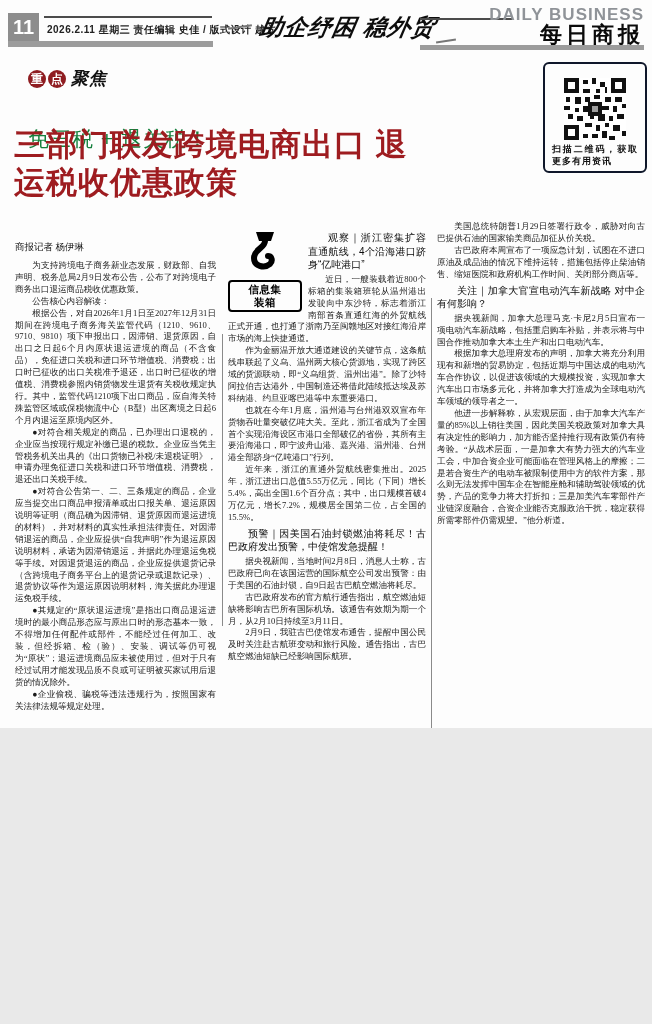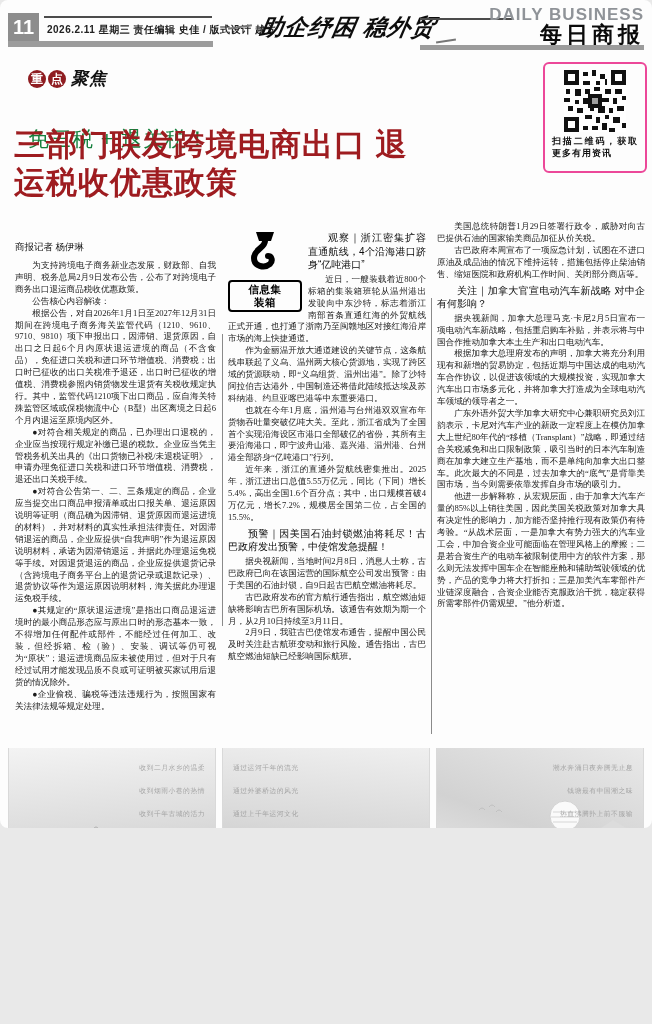--- a/index.html
+++ b/index.html
@@ -1,20 +1,20 @@
 <!DOCTYPE html>
 <html><head>
 <meta charset="utf-8">
 <style>
   * { margin:0; padding:0; box-sizing:border-box; }
   html,body { background:#e9e9e9; }
   .page {
-    position:relative; width:652px; height:828px; margin:0 auto;
+    position:relative; width:652px; height:728px; margin:0 auto;
     background:#fdfdfd; overflow:hidden;
-    font-family:"Liberation Serif","DejaVu Serif",serif; color:#1a1a1a;border-radius:8px;
+    font-family:"Liberation Serif","DejaVu Serif",serif; color:#1a1a1a;
   }
   
   .pageno {
     position:absolute; left:8px; top:13px; width:31px; height:29px;
     background:#8d8d8d; color:#fff; font:700 20px/29px "Liberation Sans",sans-serif;
     text-align:center;
   }
   .hdr-topline { position:absolute; left:44px; top:16px; width:168px; height:2px; background:#4c4c4c; }
   .dateline {
     position:absolute; left:47px; top:23px; width:260px;
@@ -52,21 +52,21 @@
     position:absolute; left:28px; top:97px;
     font:400 21px/26px "Liberation Sans",sans-serif; color:#15803d; letter-spacing:1px;margin-top:29px;
   }
   .main-title {
     position:absolute; left:14px; top:126px; width:420px;
     font:900 31px/38px "Liberation Sans",sans-serif; color:#9e1c20; letter-spacing:1px;
   }
   
   .qr-box {
     position:absolute; left:543px; top:62px; width:104px; height:111px;
-    border:2px solid #ec4899; border-radius:6px; padding:6px 7px;
+    border:2px solid #0f172a; border-radius:6px; padding:14px 7px;
   }
   .qr-svg { display:block; margin:0 auto; }
   .qr-caption {
     margin-top:3px; font:700 9px/12px "Liberation Sans",sans-serif; color:#111;
     text-align:justify; letter-spacing:1px;
   }
   
   .byline { position:absolute; left:15px; top:241px; font:400 9.5px/12px "Liberation Serif",serif; color:#111; }
   .col { position:absolute; text-align:justify; font-size:8.6px; line-height:11.9px; color:#1b1b1b; overflow:hidden; }
   .col-left   { left:15px;  top:260px; width:201px; height:452px; }
@@ -225,21 +225,20 @@
   </div>
 
   <div class="vdiv vdiv2"></div>
 
   <div class="col col-right">
       <div class="para">美国总统特朗普1月29日签署行政令，威胁对向古巴提供石油的国家输美商品加征从价关税。</div>
       <div class="para">古巴政府本周宣布了一项应急计划，试图在不进口原油及成品油的情况下维持运转，措施包括停止柴油销售、缩短医院和政府机构工作时间、关闭部分商店等。</div>
       <div class="colhead">关注｜加拿大官宣电动汽车新战略 对中企有何影响？</div>
       <div class="para">据央视新闻，加拿大总理马克·卡尼2月5日宣布一项电动汽车新战略，包括重启购车补贴，并表示将与中国合作推动加拿大本土生产和出口电动汽车。</div>
       <div class="para">根据加拿大总理府发布的声明，加拿大将充分利用现有和新增的贸易协定，包括近期与中国达成的电动汽车合作协议，以促进该领域的大规模投资，实现加拿大汽车出口市场多元化，并将加拿大打造成为全球电动汽车领域的领导者之一。</div>
-      <div class="para">广东外语外贸大学加拿大研究中心兼职研究员刘江韵表示，卡尼对汽车产业的新政一定程度上在模仿加拿大上世纪80年代的“移植（Transplant）”战略，即通过结合关税减免和出口限制政策，吸引当时的日本汽车制造商在加拿大建立生产基地，而不是单纯向加拿大出口整车。此次最大的不同是，过去加拿大的“底气”是背靠美国市场，当今则需要依靠发挥自身市场的吸引力。</div>
       <div class="para">他进一步解释称，从宏观层面，由于加拿大汽车产量的85%以上销往美国，因此美国关税政策对加拿大具有决定性的影响力，加方能否坚持推行现有政策仍有待考验。“从战术层面，一是加拿大有势力强大的汽车业工会，中加合资企业可能面临在管理风格上的摩擦；二是若合资生产的电动车被限制使用中方的软件方案，那么则无法发挥中国车企在智能座舱和辅助驾驶领域的优势，产品的竞争力将大打折扣；三是加美汽车零部件产业链深度融合，合资企业能否克服政治干扰，稳定获得所需零部件仍需观望。”他分析道。</div>
     </div>
 
   <div class="ads">
 
     <div class="ad-panel ad1">
       <svg class="wave" style="top:96px;" height="96" viewBox="0 0 208 96" preserveAspectRatio="none">
         <path d="M0,30 C40,10 60,70 110,72 C160,74 190,50 208,58 L208,96 L0,96 Z" fill="rgba(255,255,255,.82)"></path>
       </svg>
       <svg class="ad-art" style="left:108px; top:112px;" width="80" height="26" viewBox="0 0 80 26">

